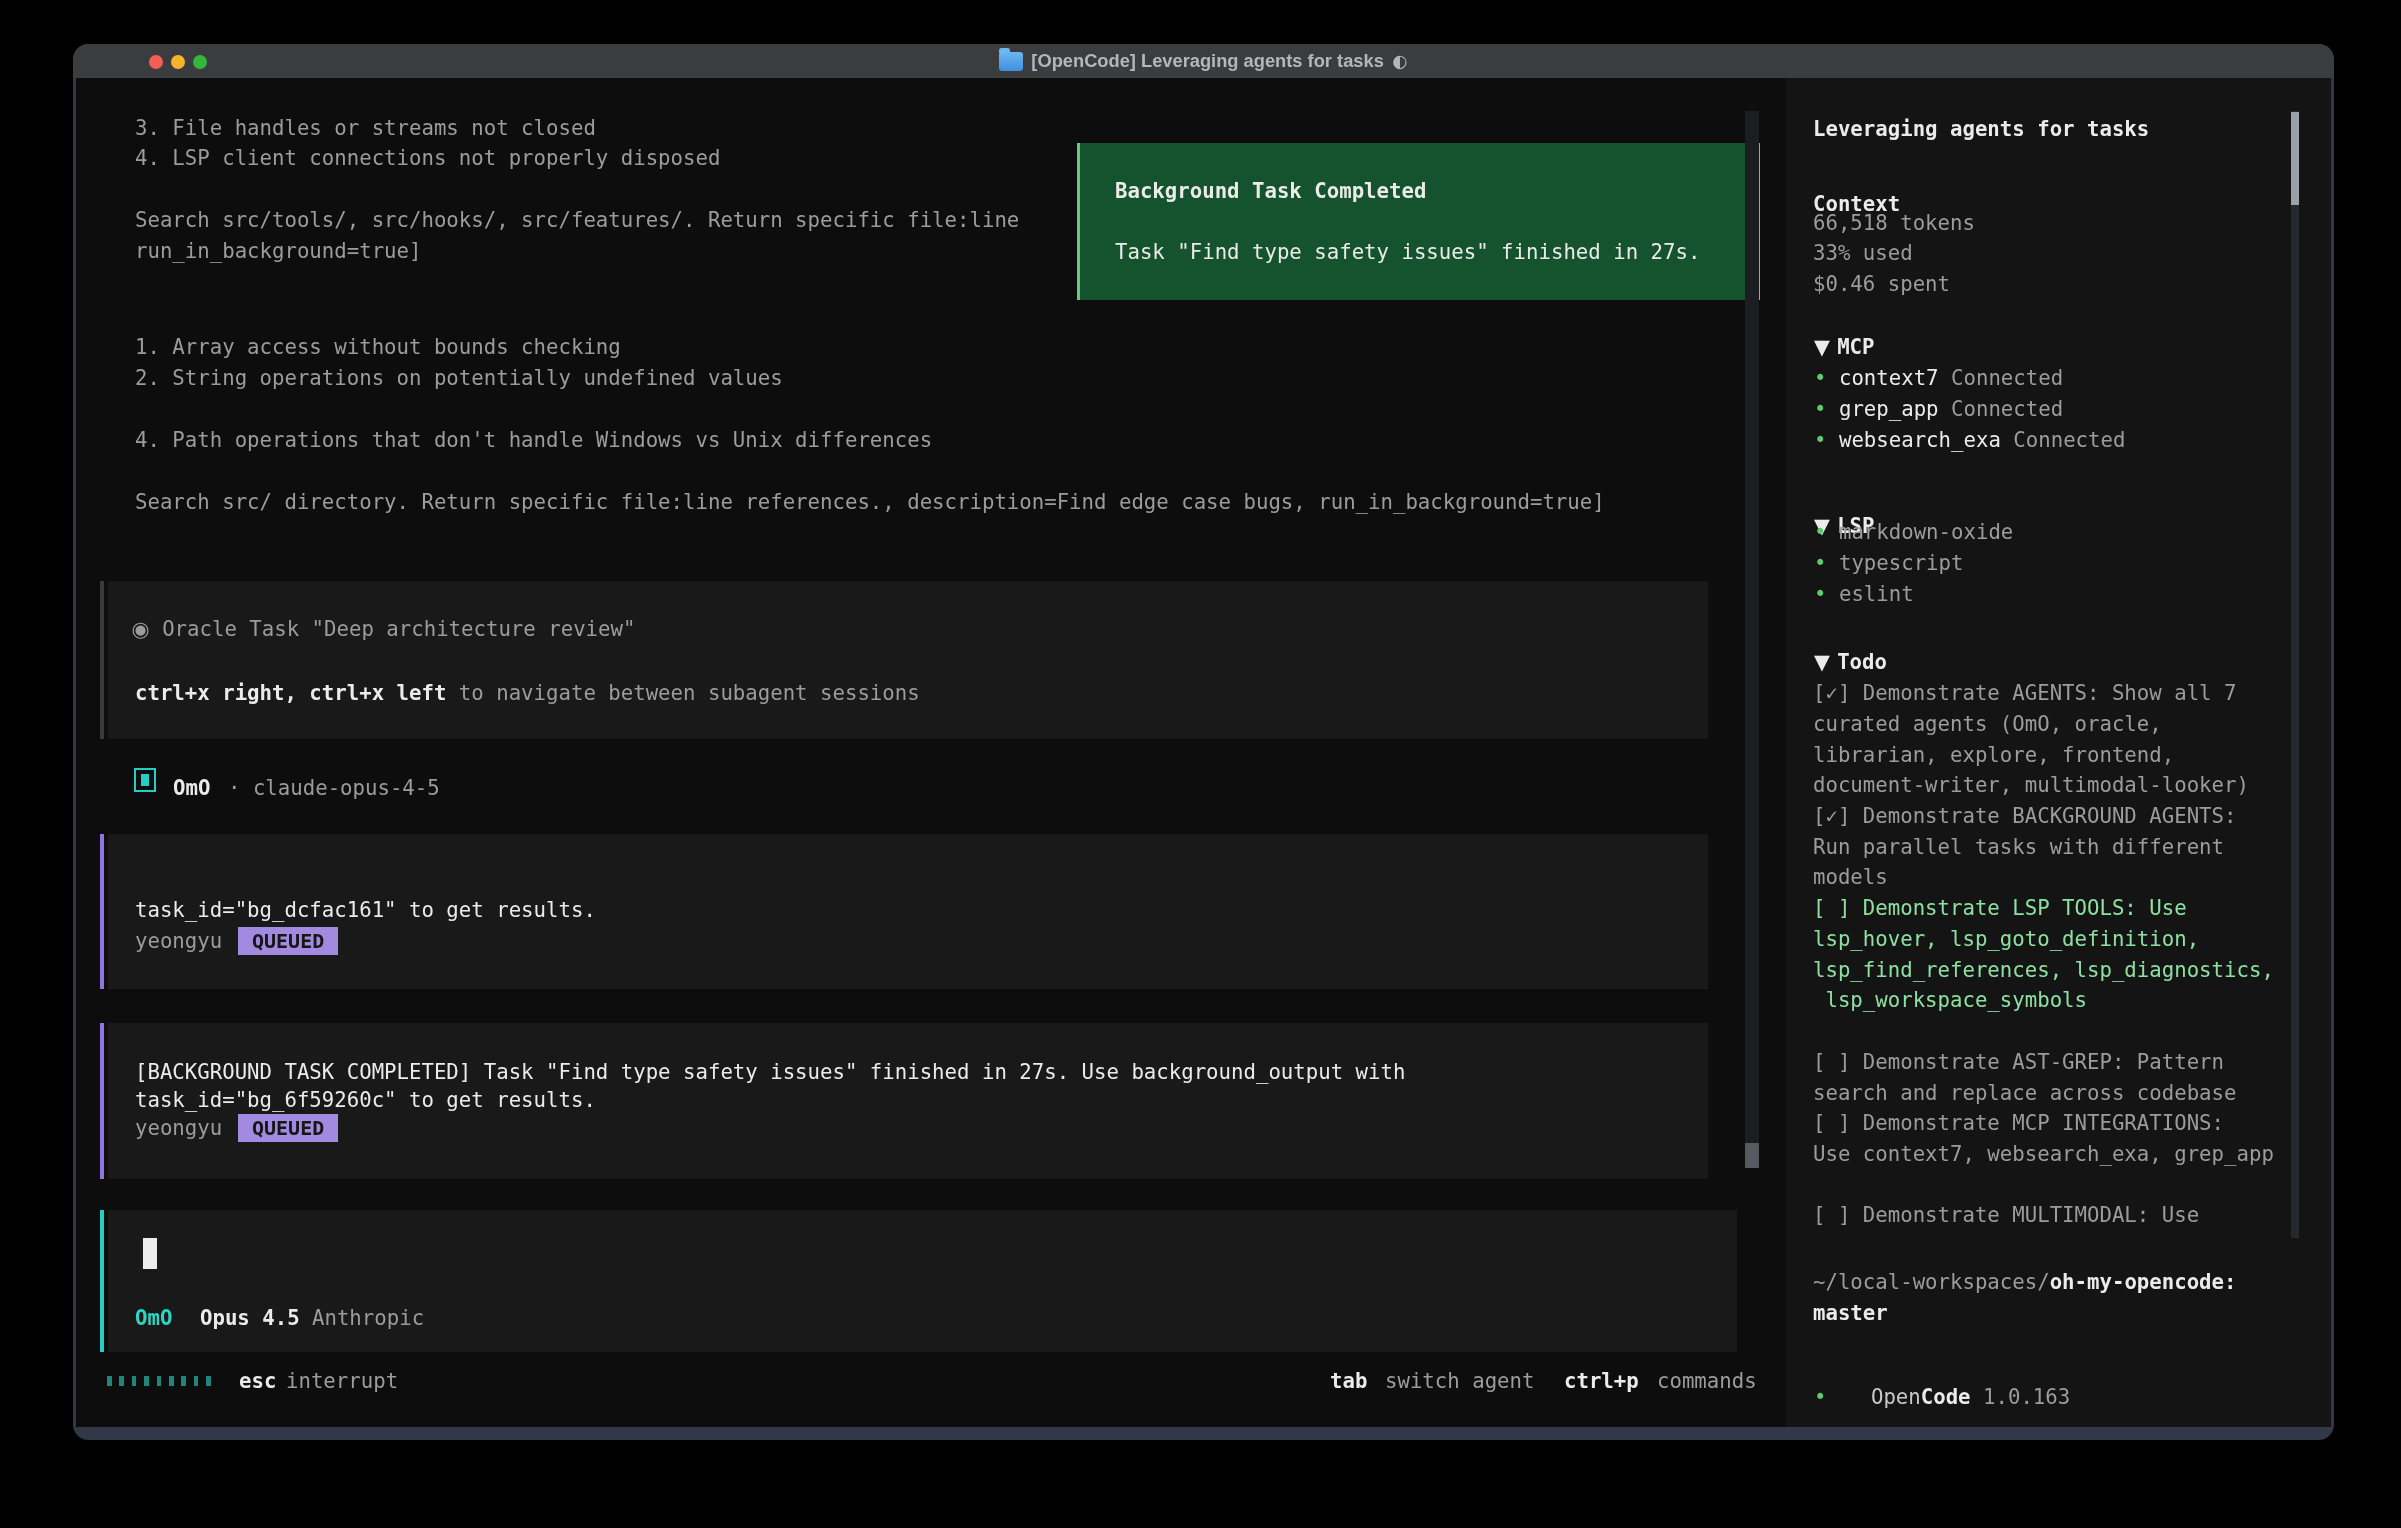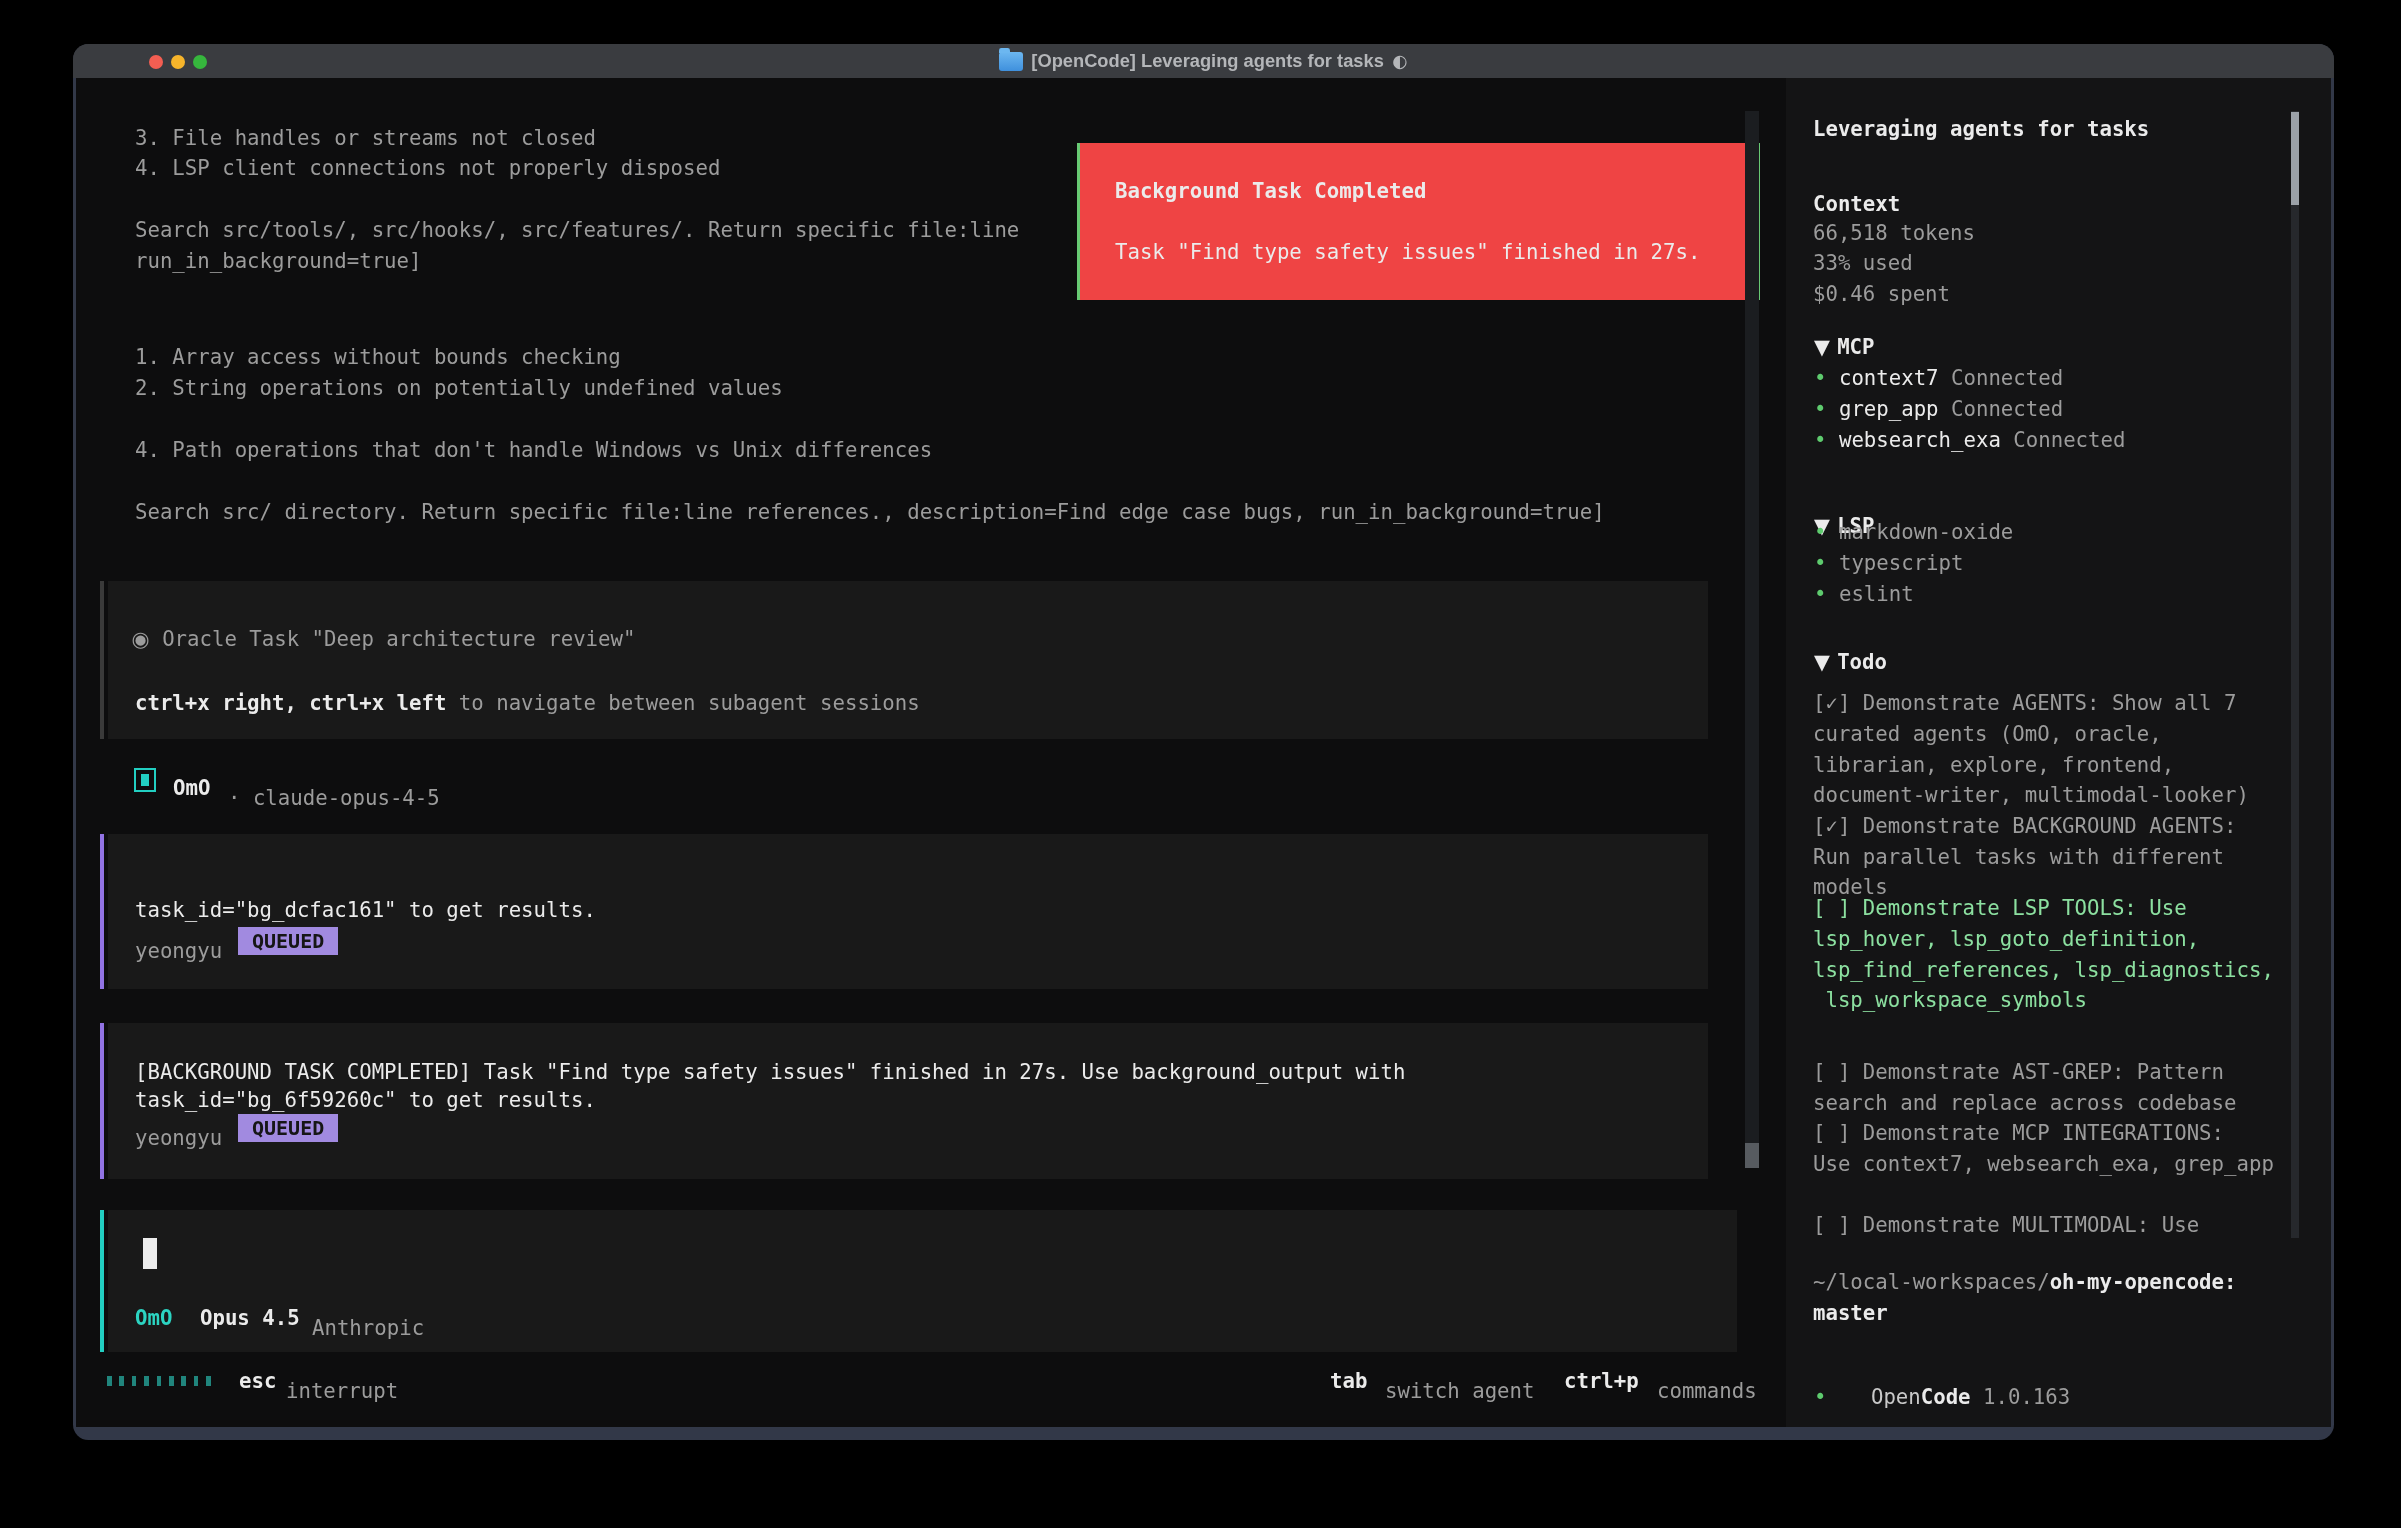--- a/index.html
+++ b/index.html
@@ -16,25 +16,25 @@
   .title-group{display:flex;align-items:center;gap:8.3px;
                font-family:"Liberation Sans",sans-serif;font-weight:bold;font-size:18.3px;color:#b4b6b9;}
   .folder-icon{width:23.6px;height:19px;border-radius:3px;background:linear-gradient(180deg,#6cb7f0,#3f90dd);
                position:relative;}
   .folder-icon:before{content:"";position:absolute;left:0;top:-3.5px;width:10.6px;height:4.7px;
                border-radius:2.4px 2.4px 0 0;background:#6cb7f0;}
   .half-icon{font-family:"DejaVu Sans",sans-serif;font-size:17.7px;color:#b4b6b9;}
   #content{position:absolute;left:3px;top:34px;width:2255px;height:1349px;background:#0d0d0e;overflow:hidden;}
   #sidebar-bg{position:absolute;left:1710px;top:0;width:545px;height:1349px;background:#141415;}
   .line{position:absolute;font-size:20.7px;line-height:31px;white-space:pre;transform:translateY(-50%);}
-  .gray{color:#9c9c9c;margin-top:10px;} .white{color:#ebebeb;} .bold{font-weight:bold;}
+  .gray{color:#9c9c9c;} .white{color:#ebebeb;} .bold{font-weight:bold;}
   .mid{color:#c9c9c9;margin-left:32px;} .tgreen{color:#8ce0a0;} .teal{color:#2cd4c2;}
   .panel{position:absolute;background:#191919;}
   .vbar{position:absolute;width:3.5px;}
-  .notif{position:absolute;left:1001px;top:65px;width:677px;height:157px;background:#ef4444;
+  .notif{position:absolute;left:1001px;top:65px;width:677px;height:157px;background:#14532d;
          border-left:3px solid #68ca74;border-right:3px solid #68ca74;}
   .glyph{font-family:"DejaVu Sans","Liberation Sans",sans-serif;}
   .badge{position:absolute;height:28px;background:#a18ae0;color:#161616;font-weight:bold;
          font-size:20px;line-height:28px;padding:0 14px;}
   .agent-icon{position:absolute;width:17.7px;height:20px;border:2.4px solid #22cfc2;
               display:flex;align-items:center;justify-content:center;}
   .agent-icon i{display:block;width:8.3px;height:11.8px;background:#22cfc2;}
   .cursor{position:absolute;width:14px;height:31px;background:#ececec;}
   .dots{position:absolute;display:flex;gap:7.7px;transform:translateY(-50%);}
   .dots i{display:block;width:4.7px;height:10px;background:#20857d;}

